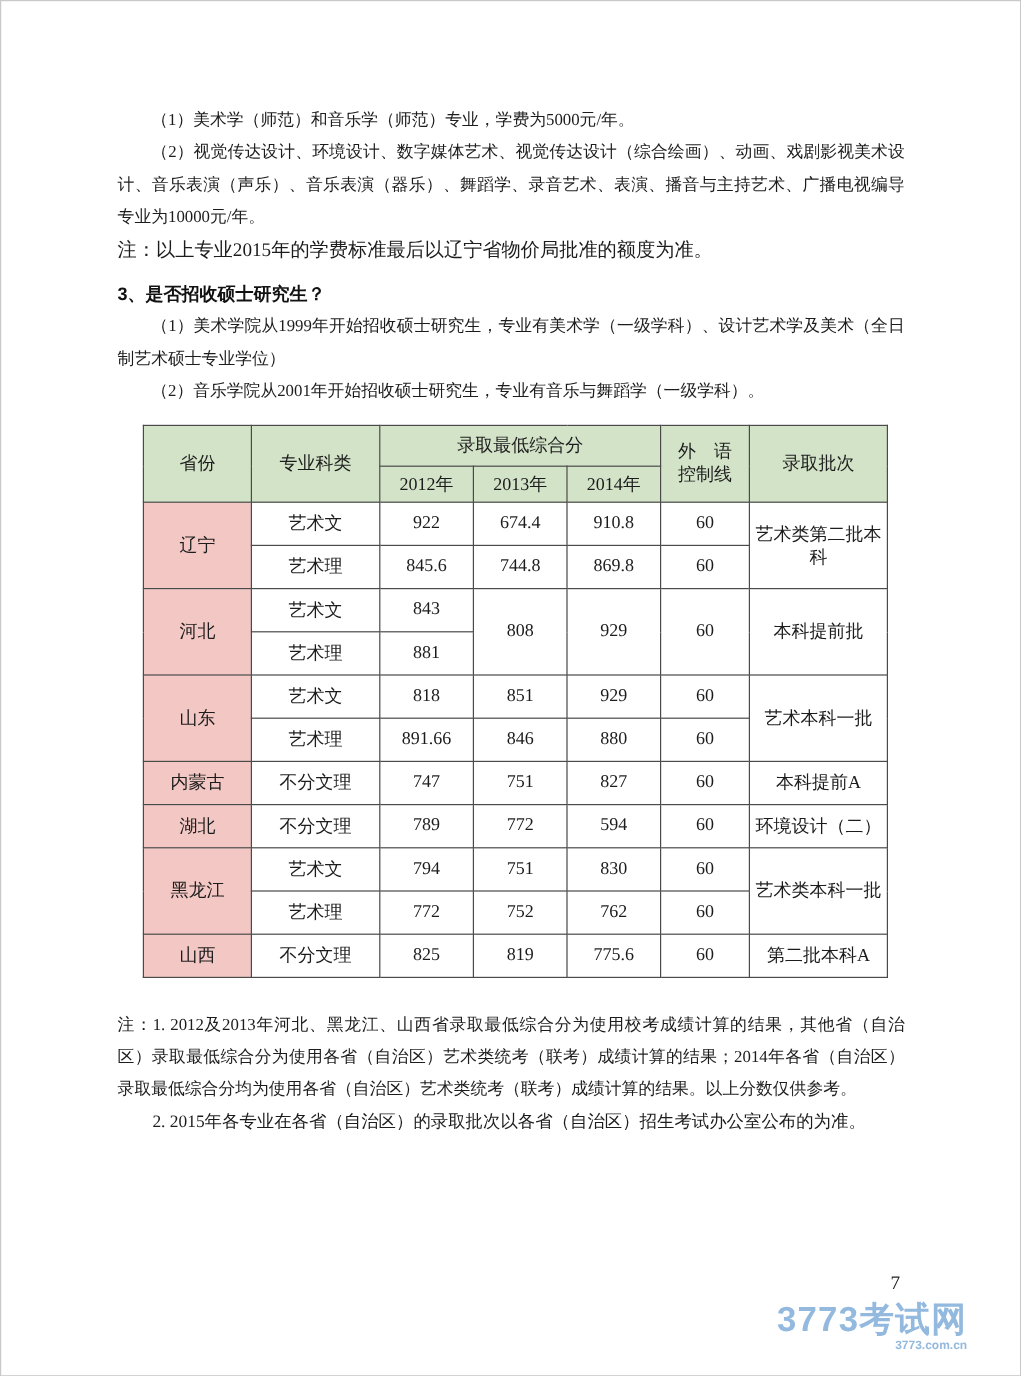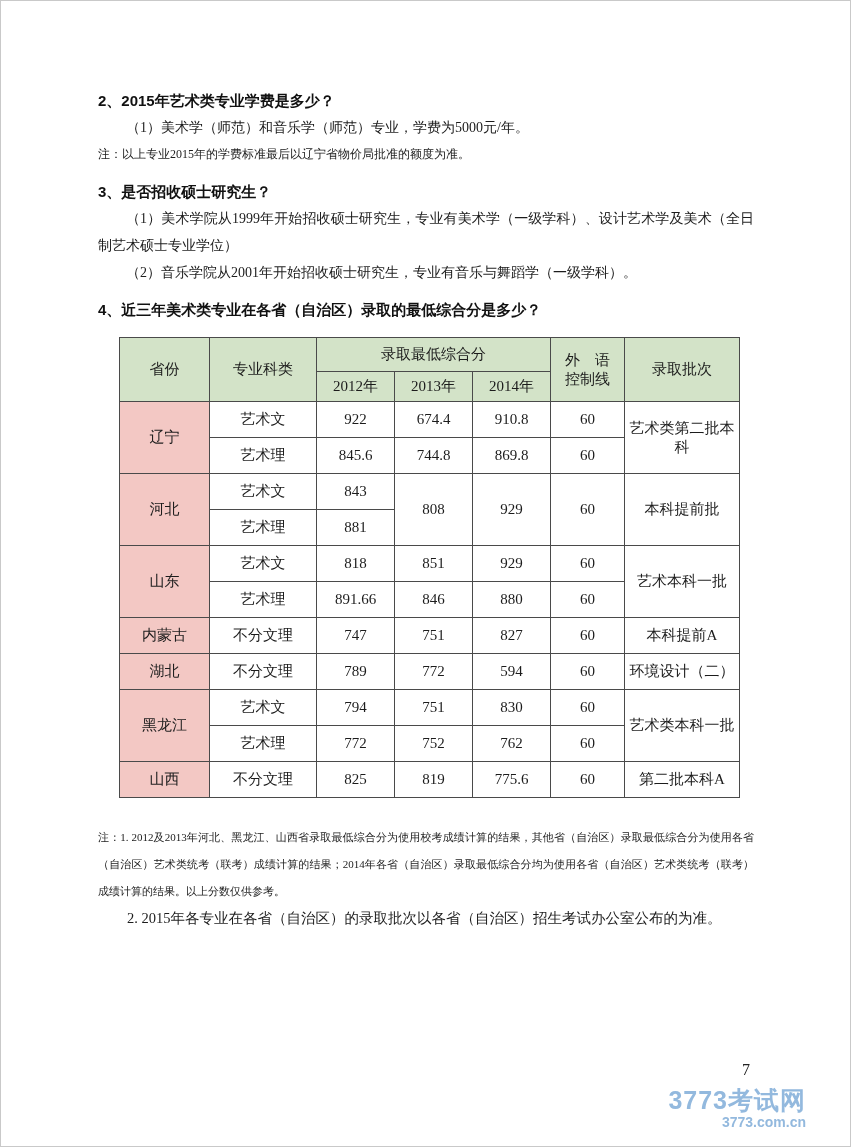--- a/index.html
+++ b/index.html
@@ -25,21 +25,21 @@
     line-height: 27px;
     color: #111;
   }
   .para {
     font-size: 14px;
     line-height: 27px;
     text-indent: 2em;
     text-align: justify;
   }
   .note-line {
-    font-size: 12px;
+    font-size: 16px;
     line-height: 27px;
     text-align: justify;
   }
   
   table.score-table {
     border-collapse: collapse;
     table-layout: fixed;
     width: 620px;
     margin: 14px 0 0 21px;
   }
@@ -53,61 +53,60 @@
     background: #ffffff;
   }
   .score-table thead tr:first-child th { height: 34px; margin-left: 19px; }
   .score-table thead tr:last-child th { height: 30px; margin-left: 32px; }
   .score-table tbody tr { height: 36px; }
   .green { background: #d3e3c8 !important; }
   .pink  { background: #f3c8c4 !important; }
   .foreign-hdr div { line-height: 19px; }
   
   .footnotes { margin-top: 26px; }
-  .footnotes .note1 { font-size: 11px; line-height: 27px; text-align: justify; }
+  .footnotes .note1 { font-size: 14px; line-height: 27px; text-align: justify; }
   .footnotes .note2 { font-size: 14.5px; line-height: 27px; text-indent: 2em; }
   
   .page-number {
     position: absolute;
     top: 1060px;
     right: 100px;
     font-size: 16px;
     color: #222;
   }
   .watermark {
     position: absolute;
     top: 1086px;
     right: 44px;
     text-align: right;
     color: #93b9de;
     font-family: "Liberation Sans", "DejaVu Sans", sans-serif;
   }
-  .watermark .wm-title { font-size: 25px; font-weight: bold; line-height: 26px; letter-spacing: 1px; }
-  .watermark .wm-url { font-size: 14px; font-weight: bold; line-height: 18px; }
+  .watermark .wm-title { font-size: 29px; font-weight: bold; line-height: 26px; letter-spacing: 1px; }
+  .watermark .wm-url { font-size: 10px; font-weight: bold; line-height: 18px; }
 </style>
 </head>
 <body>
 
 <div class="page">
   <div class="content">
 
     <div class="section">
-      <div class="heading">2、2015年艺术类专业学费是多少？</div>
       <p class="para">（1）美术学（师范）和音乐学（师范）专业，学费为5000元/年。</p>
+      <p class="para">（2）视觉传达设计、环境设计、数字媒体艺术、视觉传达设计（综合绘画）、动画、戏剧影视美术设计、音乐表演（声乐）、音乐表演（器乐）、舞蹈学、录音艺术、表演、播音与主持艺术、广播电视编导专业为10000元/年。</p>
       <p class="note-line">注：以上专业2015年的学费标准最后以辽宁省物价局批准的额度为准。</p>
     </div>
 
     <div class="section">
       <div class="heading">3、是否招收硕士研究生？</div>
       <p class="para">（1）美术学院从1999年开始招收硕士研究生，专业有美术学（一级学科）、设计艺术学及美术（全日制艺术硕士专业学位）</p>
       <p class="para">（2）音乐学院从2001年开始招收硕士研究生，专业有音乐与舞蹈学（一级学科）。</p>
     </div>
 
     <div class="section">
-      <div class="heading">4、近三年美术类专业在各省（自治区）录取的最低综合分是多少？</div>
 
       <table class="score-table">
         <colgroup>
           <col style="width:90px">
           <col style="width:107px">
           <col style="width:78px">
           <col style="width:78px">
           <col style="width:78px">
           <col style="width:74px">
           <col style="width:115px">

